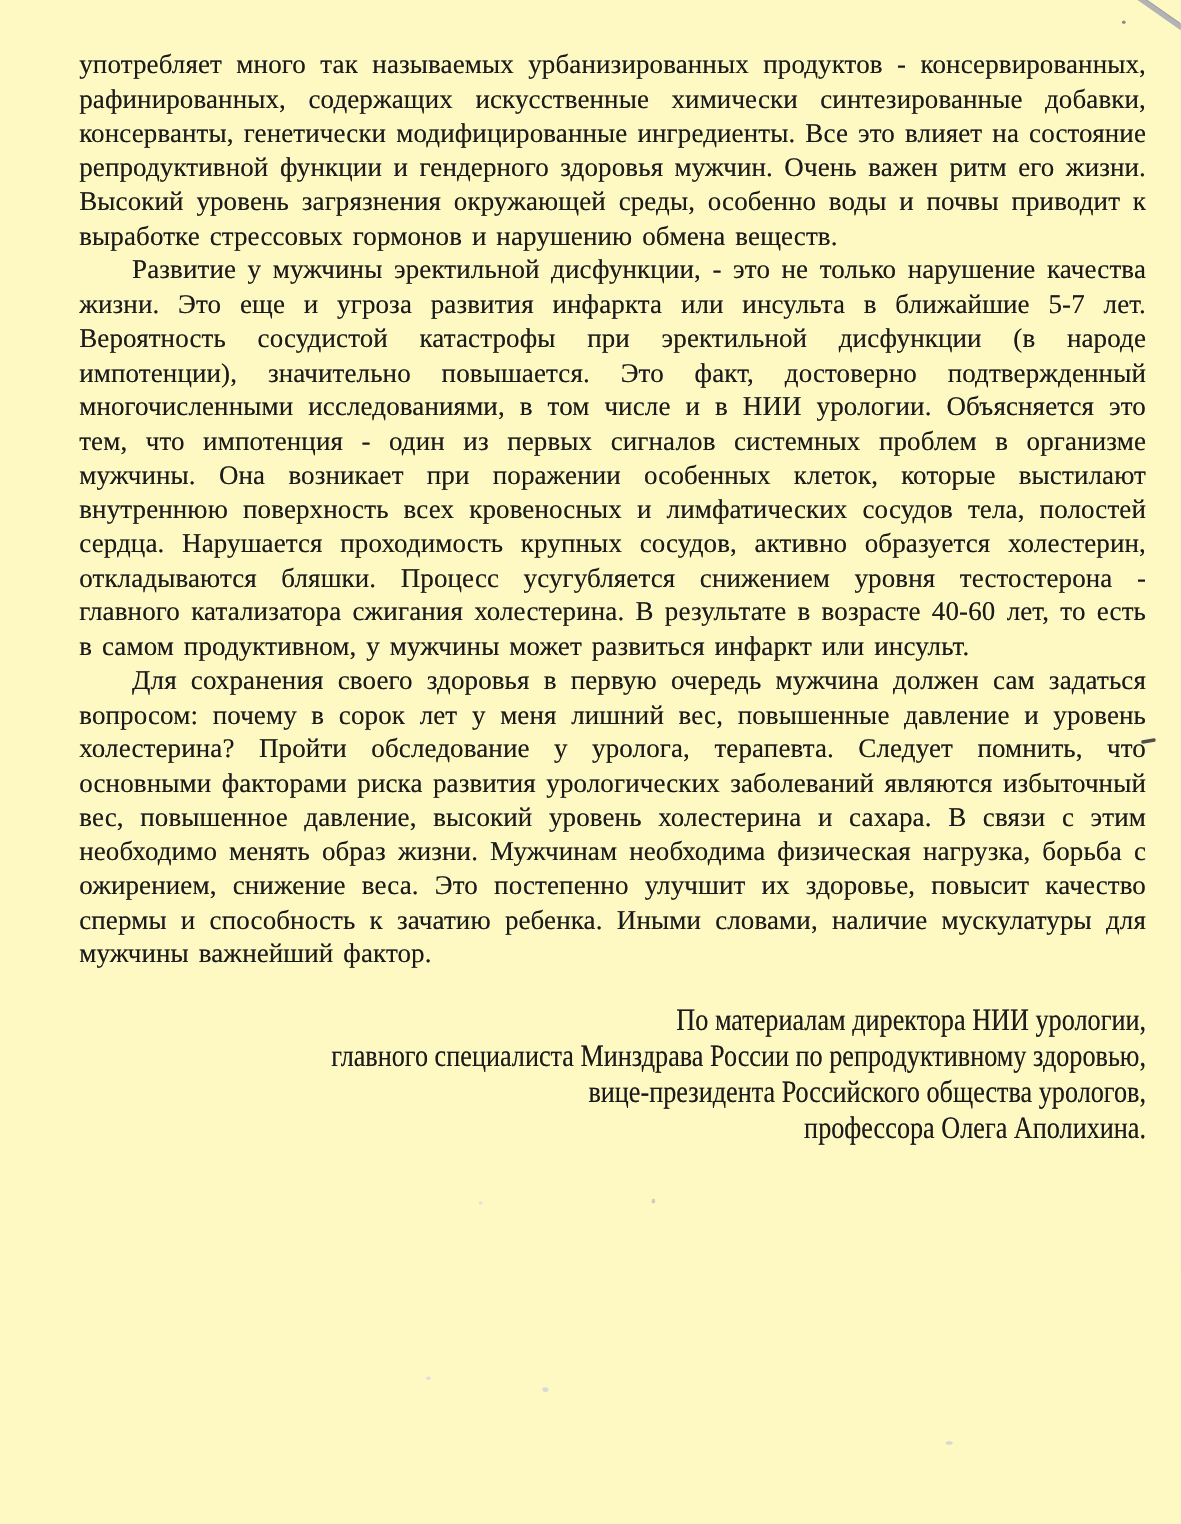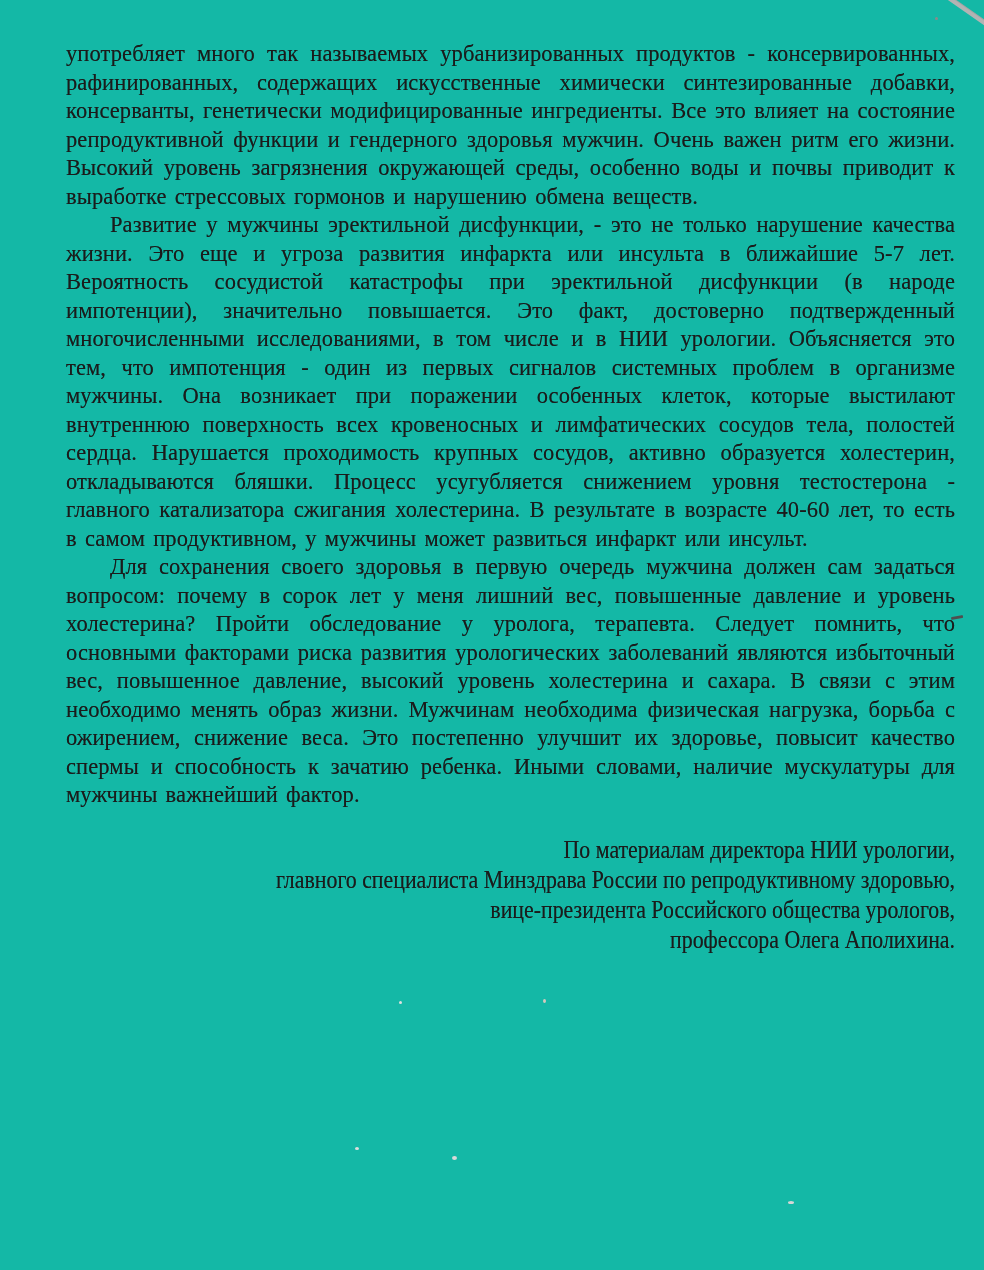--- a/index.html
+++ b/index.html
@@ -1,21 +1,21 @@
 <!DOCTYPE html>
 <html lang="ru"><head>
 <meta charset="utf-8">
 <style>
   html, body { margin: 0; padding: 0; background: #e9e9e9; }
   .page {
     position: relative;
     width: 984px;
     height: 1270px;
     margin: 0 auto;
-    background: #14b8a6;
+    background: #fef9c3;
     overflow: hidden;
     font-family: "Liberation Serif", serif;
     color: #1b1b1b;
   }
   .content {
     position: absolute;
     top: 40px;
     left: 66px;
     width: 889px;
   }

